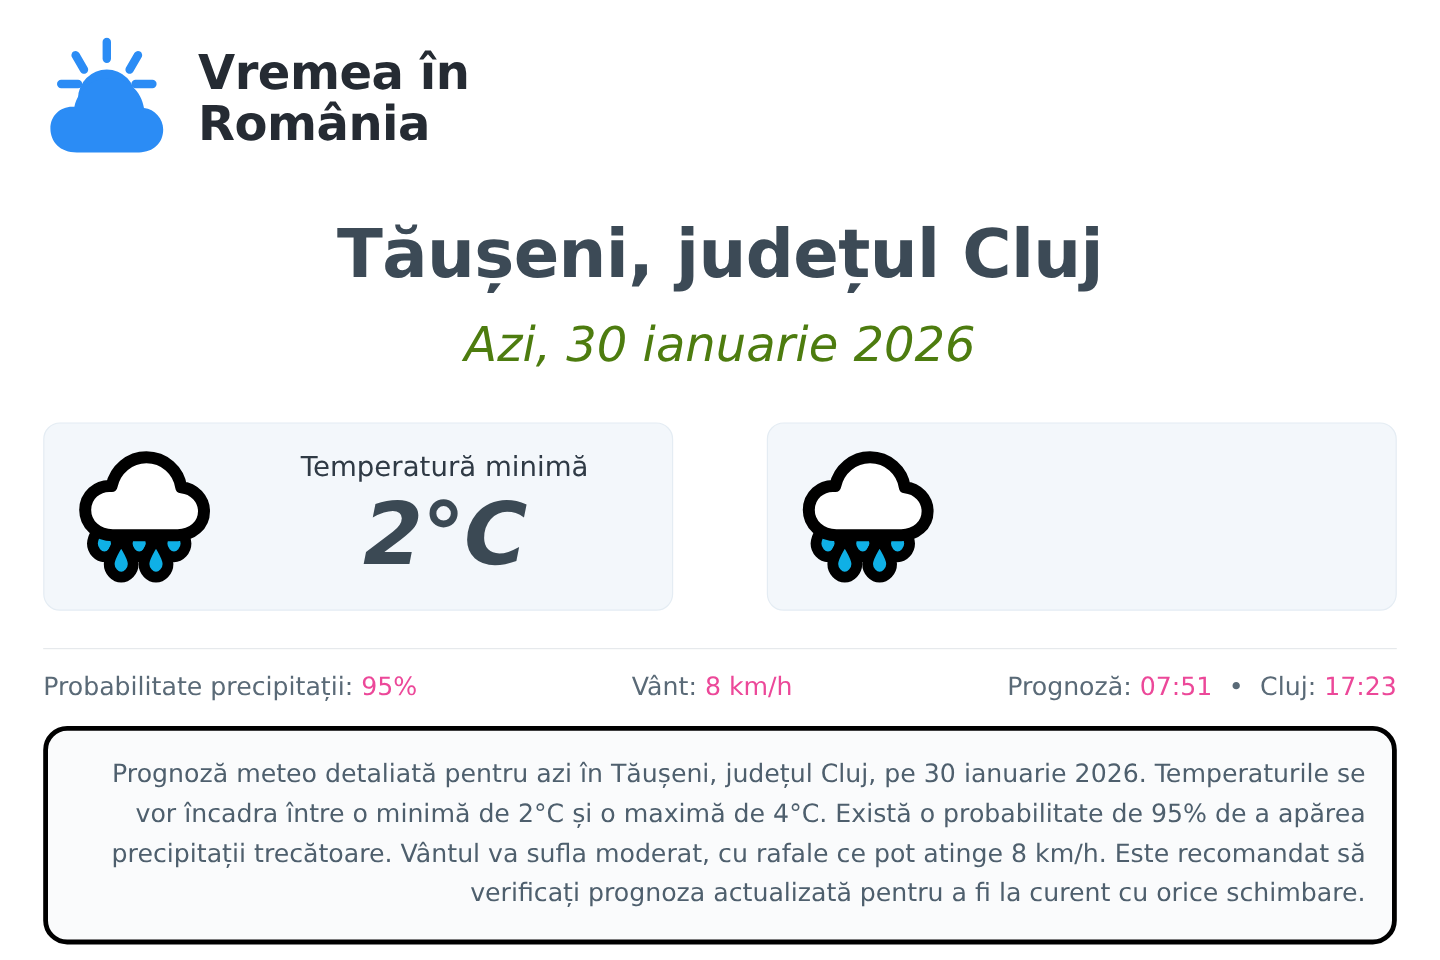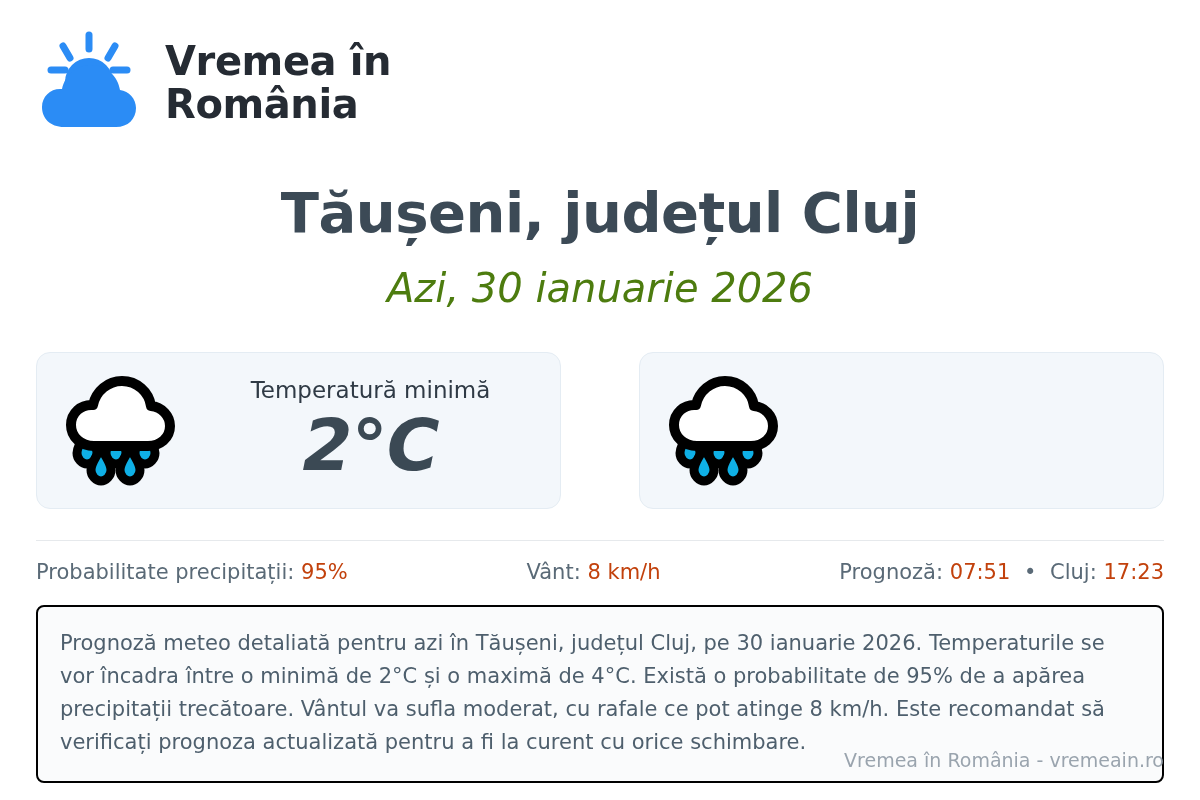--- a/index.html
+++ b/index.html
@@ -127,31 +127,32 @@
   }
   .stat {
     font-size: 21px;
     color: #5a6a77;
     line-height: 1.2;
     white-space: nowrap;
   }
   .stat-precip { flex: 0 0 auto; text-align: left; }
   .stat-wind   { flex: 1 1 auto; text-align: center; }
   .stat-sun    { flex: 0 0 auto; text-align: right; }
-  .stat-value { color: #c2410c; }
+  .stat-value { color: #ec4899; }
   .stat-sep { color: #5a6a77; padding: 0 7px; }
 
   
   .description {
     margin-top: 18px;
     background: #fafbfc;
-    border: 2px solid #000000;
-    border-radius: 8px;
+    border: 4px solid #000000;
+    border-radius: 20px;
     padding: 20px 22px 22px 22px;
     min-height: 140px;
+    text-align: right;
   }
   .description p {
     font-size: 21px;
     line-height: 33px;
     color: #4e5f6d;
   }
 
   
   .footer {
     position: absolute;
@@ -239,15 +240,14 @@
       <span class="stat-sep">•</span>
       <span>Cluj:</span>
       <span class="stat-value">17:23</span>
     </div>
   </div>
 
   <div class="description">
     <p>Prognoză meteo detaliată pentru azi în Tăușeni, județul Cluj, pe 30 ianuarie 2026. Temperaturile se vor încadra între o minimă de 2°C și o maximă de 4°C. Există o probabilitate de 95% de a apărea precipitații trecătoare. Vântul va sufla moderat, cu rafale ce pot atinge 8 km/h. Este recomandat să verificați prognoza actualizată pentru a fi la curent cu orice schimbare.</p>
   </div>
 
-  <div class="footer">Vremea în România - vremeain.ro</div>
 
 </div>
 
 </body></html>

